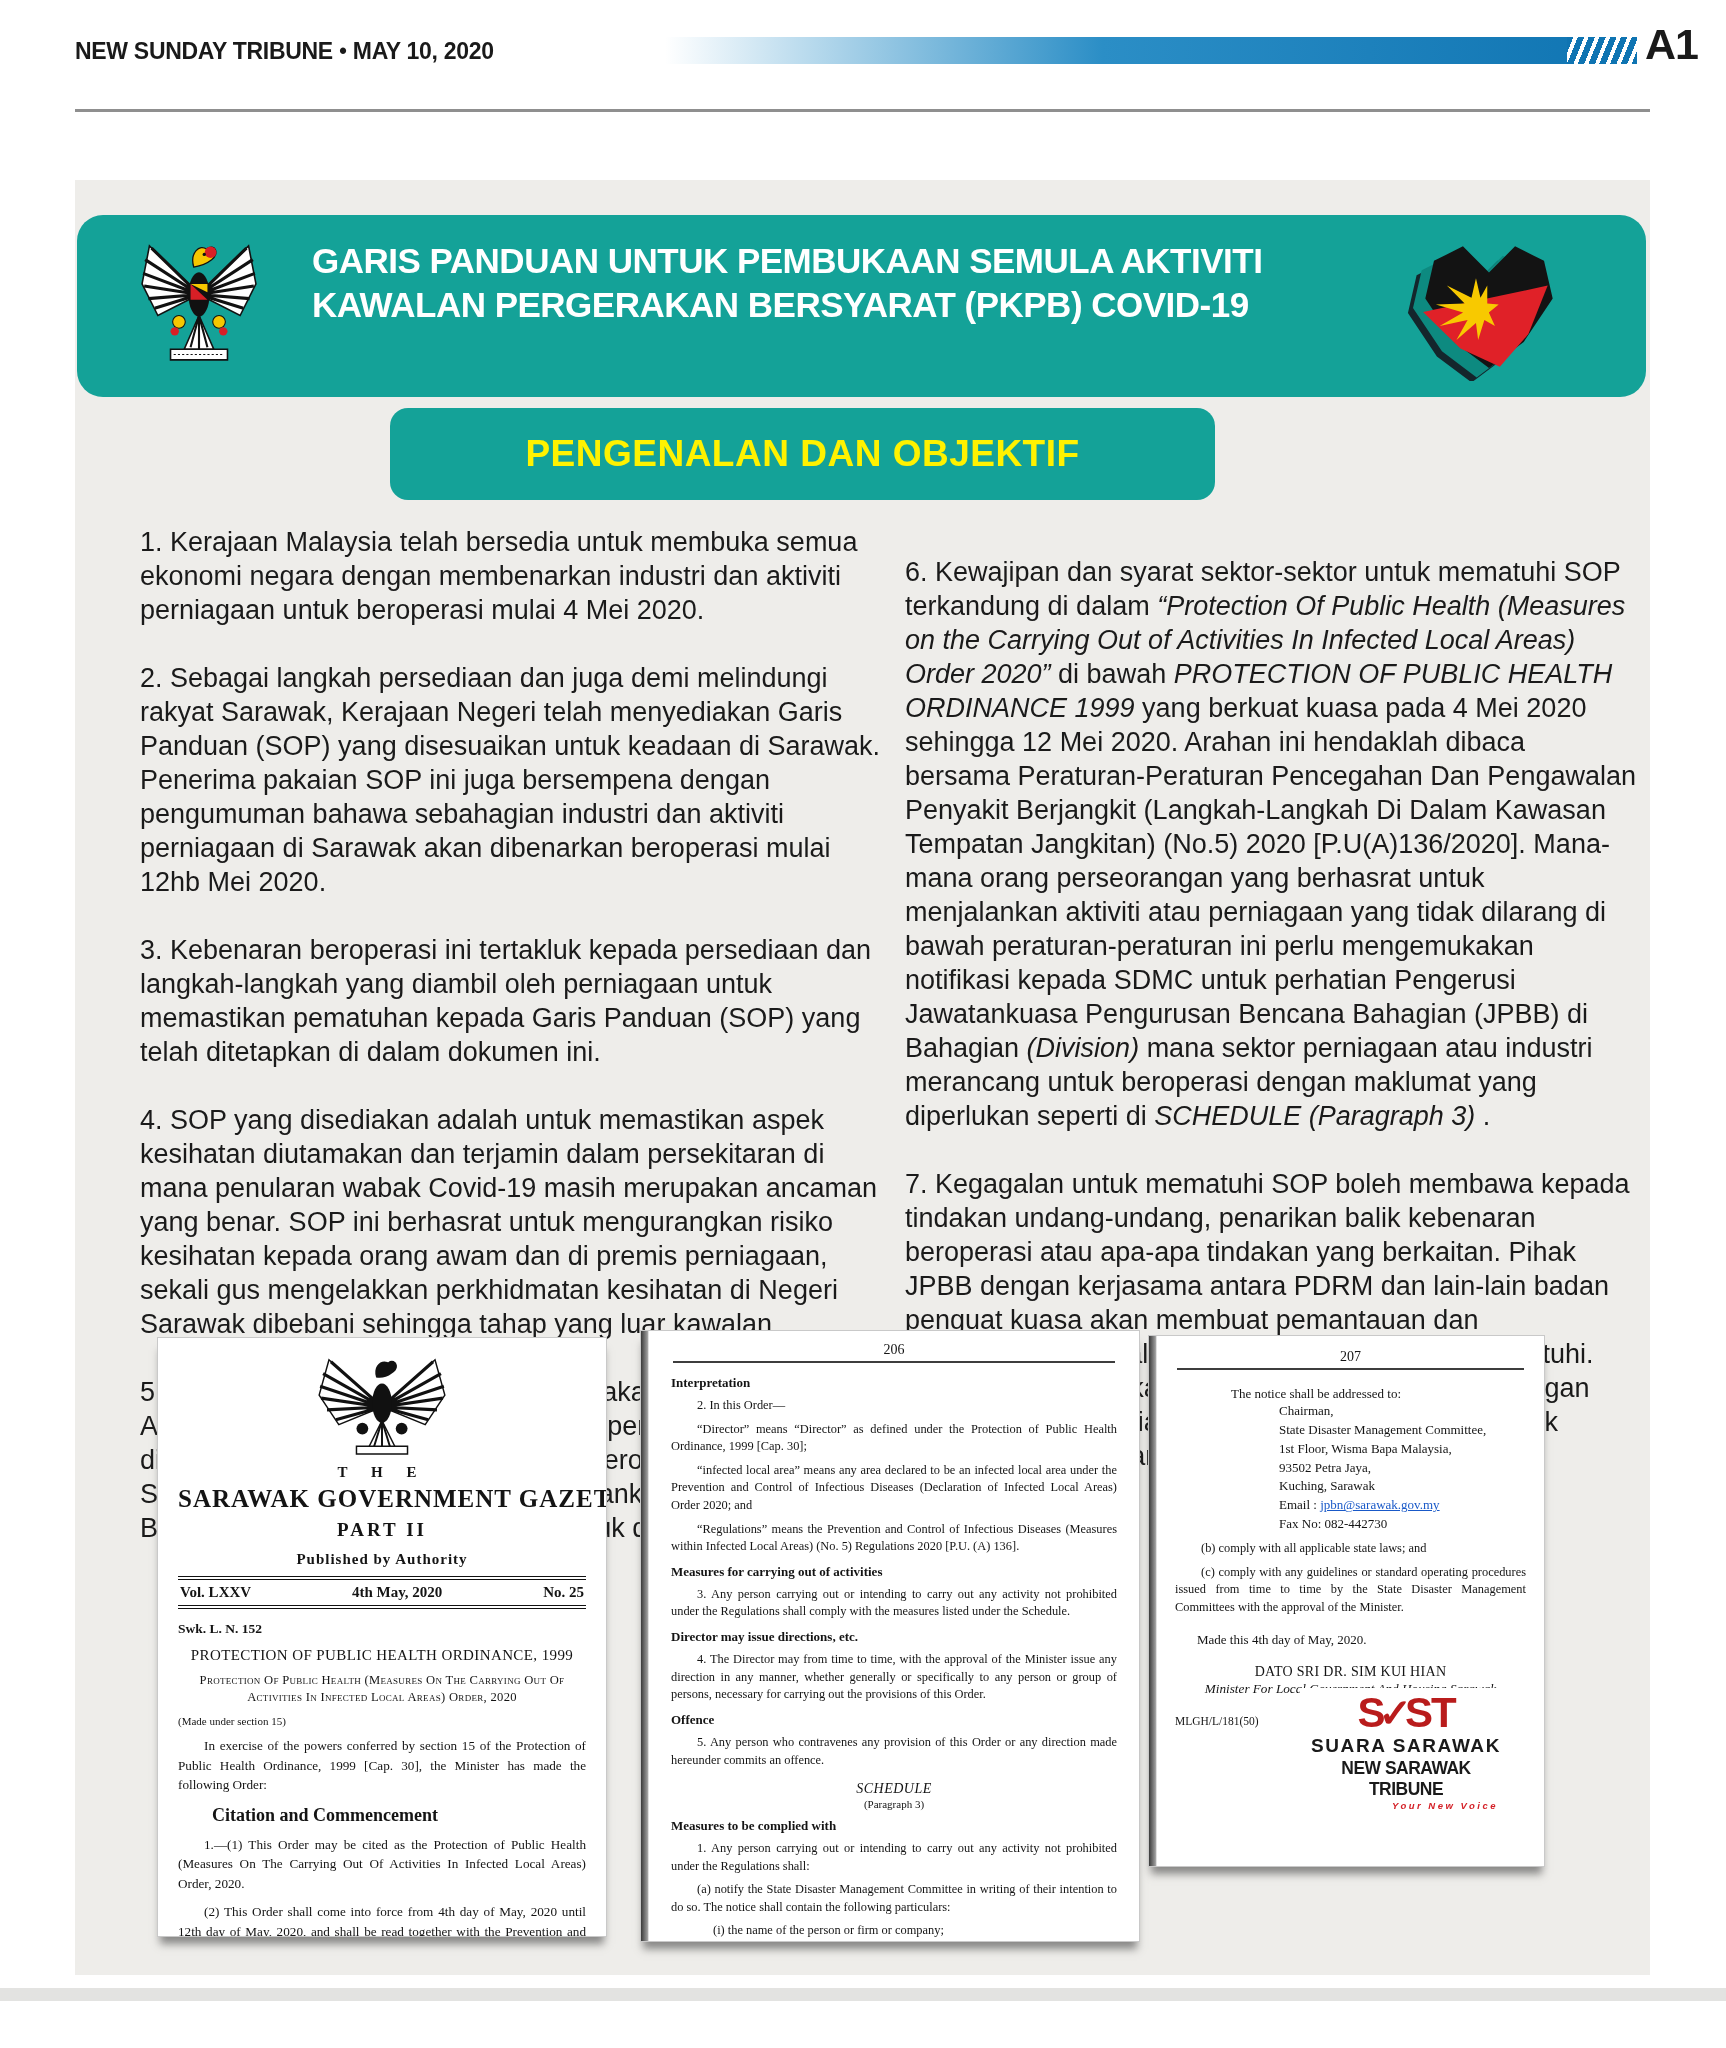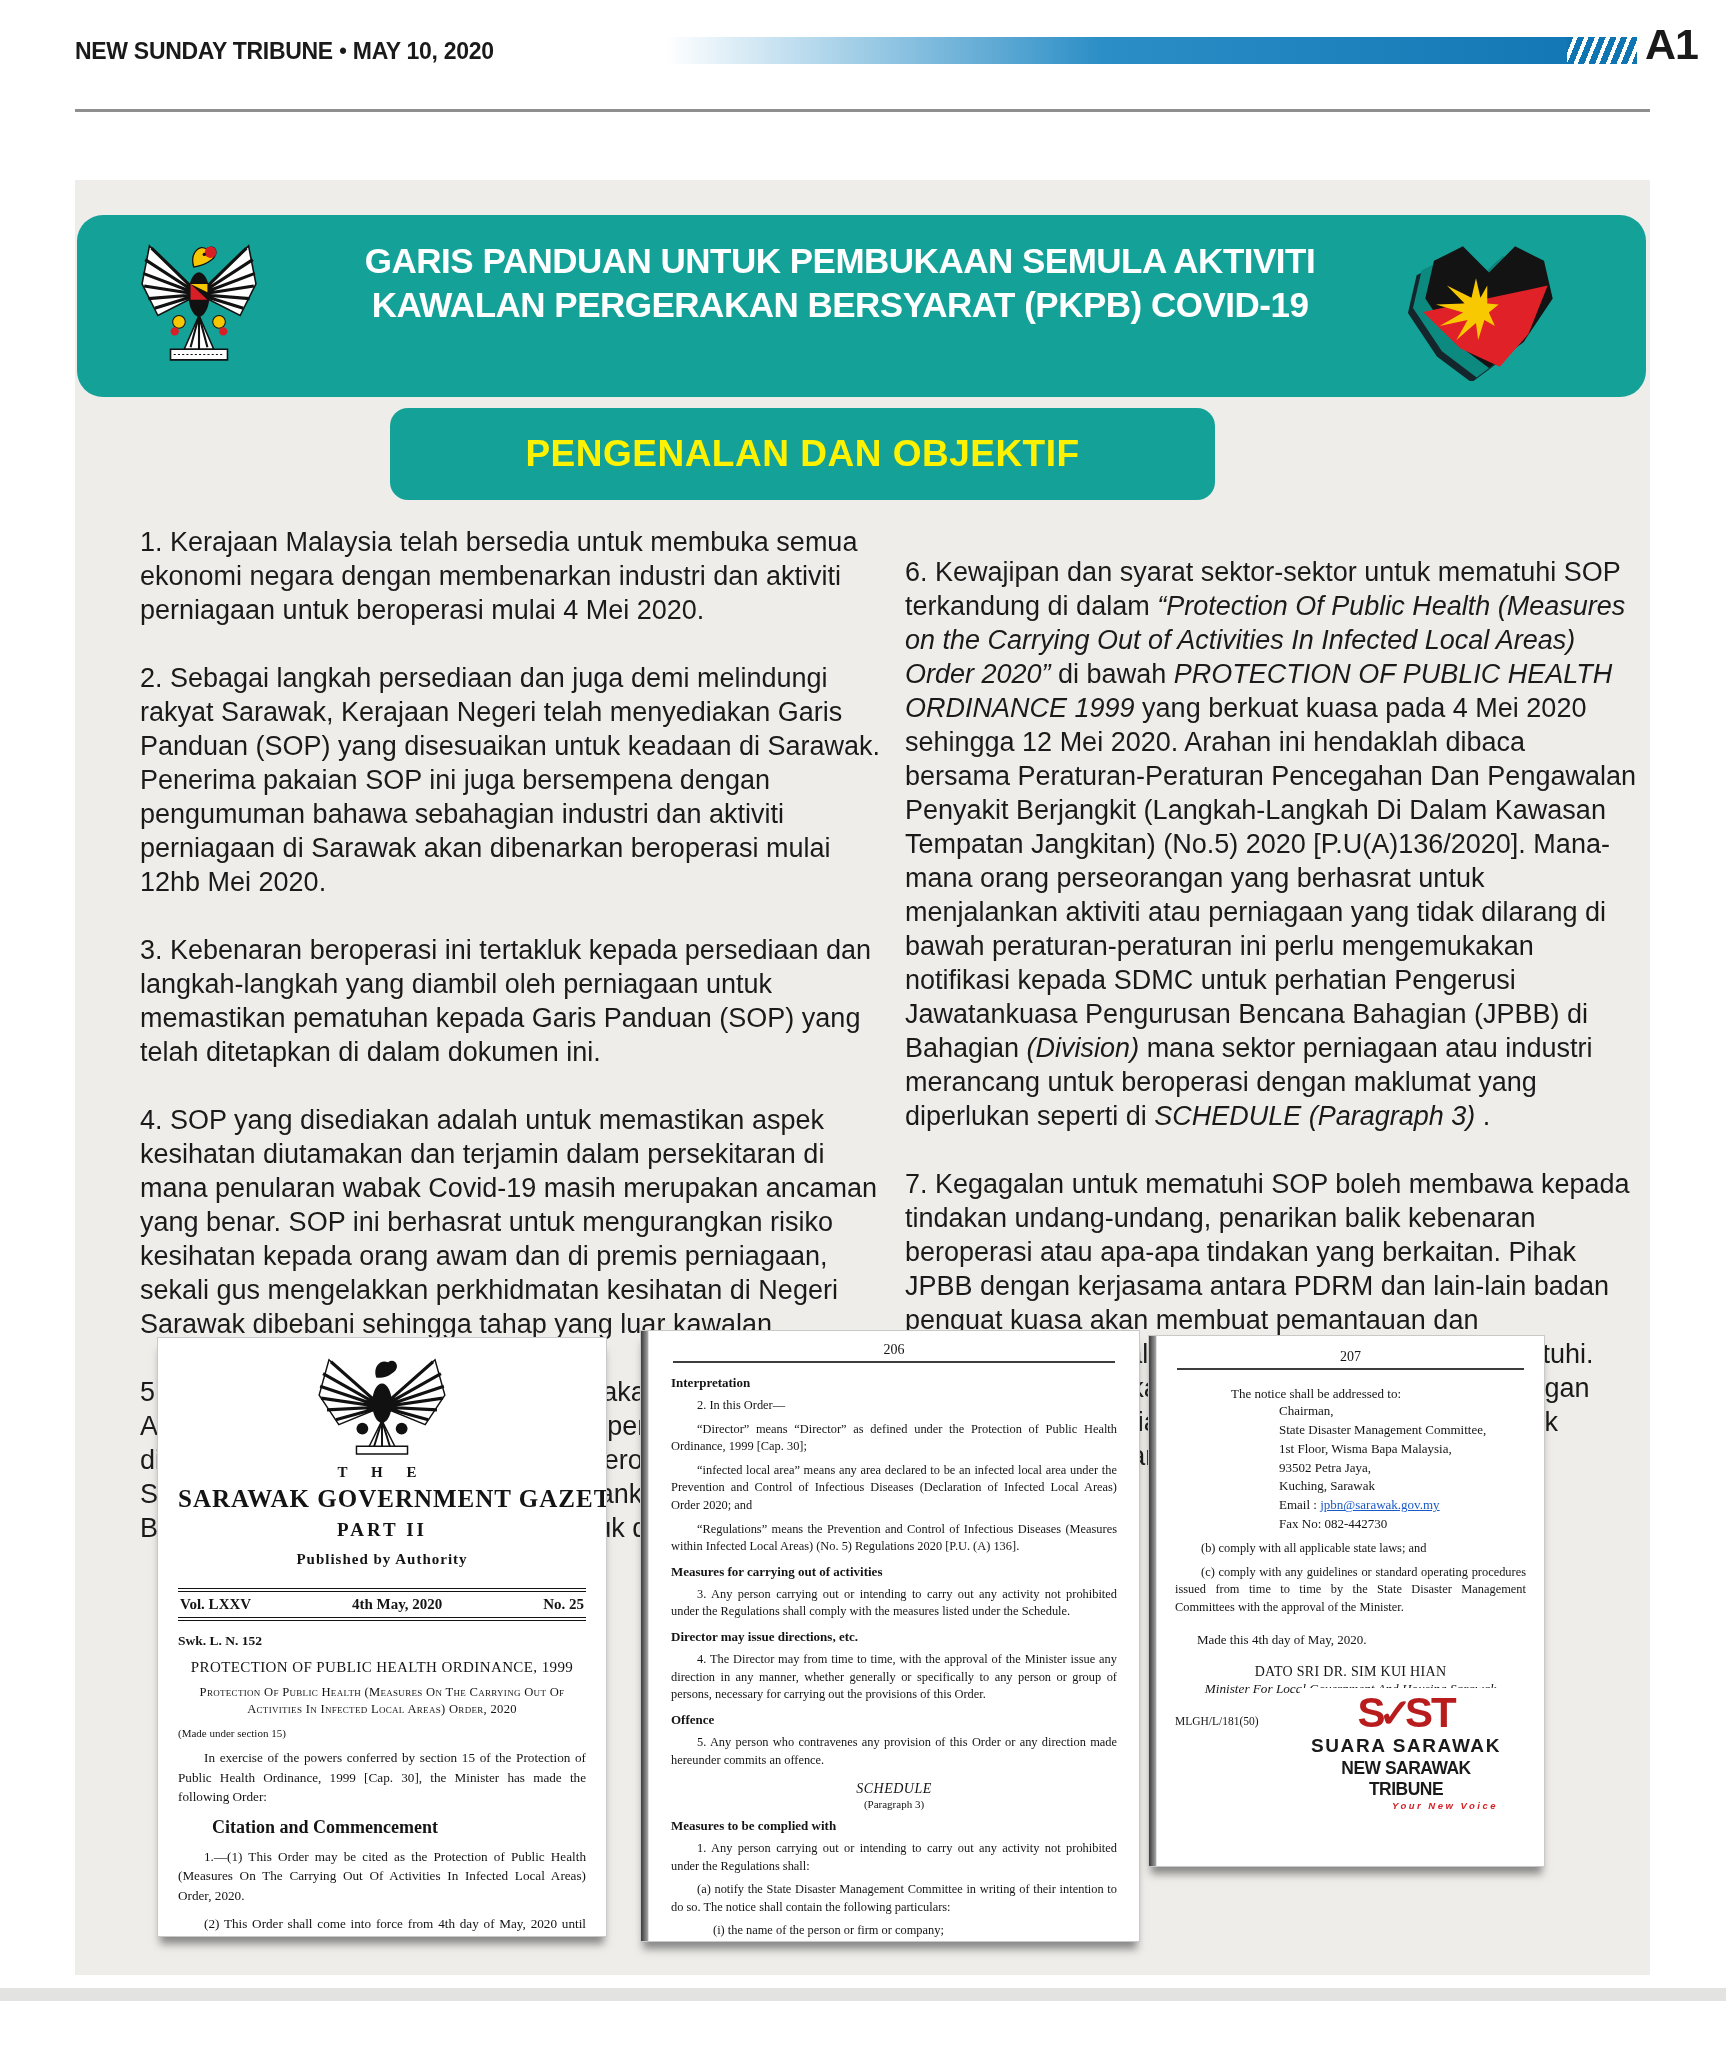--- a/index.html
+++ b/index.html
@@ -20,21 +20,21 @@
   #page-num{left:1645px;top:20px;font-size:43px;font-weight:800;letter-spacing:-1px;}
   #head-rule{left:75px;top:109px;width:1575px;height:3px;background:#8f8f8f;}
 
   
   #content{left:75px;top:180px;width:1575px;height:1795px;background:#EEEDEA;}
 
   
   #title-banner{position:absolute;left:2px;top:35px;width:1569px;height:182px;border-radius:26px;background:#14A298;}
   #title-banner .crest{position:absolute;left:64px;top:12px;}
   #title-banner .heart{position:absolute;right:66px;top:14px;}
-  #banner-title{position:absolute;left:235px;right:278px;top:24px;text-align:center;
+  #banner-title{position:absolute;left:235px;right:278px;top:24px;
     color:#ffffff;font-weight:800;font-size:35px;line-height:44px;letter-spacing:-0.5px;}
 
   
   #section-pill{position:absolute;left:315px;top:228px;width:825px;height:92px;border-radius:18px;
     background:#14A298;color:#FFF200;font-weight:800;font-size:37px;line-height:92px;text-align:center;letter-spacing:0.5px;}
 
   
   .col{position:absolute;font-size:27px;line-height:34px;}
   #col-left{left:65px;top:345px;width:748px;}
   #col-right{left:830px;top:375px;width:732px;}
@@ -51,21 +51,21 @@
   #doc2{left:565px;top:1150px;width:500px;height:612px;padding:8px 22px 10px 30px;box-sizing:border-box;}
   #doc3{left:1073px;top:1155px;width:397px;height:532px;padding:10px 18px 10px 26px;box-sizing:border-box;}
 
   .gb{margin:0;}
   
   #doc1 .gb-the{text-align:center;font-weight:bold;font-size:15px;letter-spacing:10px;margin-top:6px;}
   #doc1 .gb-gaz{text-align:center;font-weight:bold;font-size:25px;letter-spacing:1px;margin-top:4px;white-space:nowrap;}
   #doc1 .gb-part{text-align:center;font-weight:bold;font-size:19px;letter-spacing:3px;margin-top:6px;}
   #doc1 .gb-pub{text-align:center;font-weight:bold;font-size:15px;margin-top:10px;letter-spacing:1px;}
   #doc1 .gb-volrow{display:flex;justify-content:space-between;
-    border-top:4px double #111;border-bottom:4px double #111;padding:4px 2px;margin-top:20px;
+    border-top:4px double #111;border-bottom:4px double #111;padding:4px 2px;margin-top:8px;
     font-weight:bold;font-size:15px;}
   #doc1 .gb-ln{font-weight:bold;font-size:13.5px;margin-top:12px;}
   #doc1 .gb-h1{text-align:center;font-size:15px;margin-top:10px;letter-spacing:0.4px;}
   #doc1 .gb-sc{text-align:center;font-size:12.6px;font-variant:small-caps;letter-spacing:0.3px;margin-top:8px;line-height:1.35;}
   #doc1 .gb-made{text-align:left;font-size:11px;margin-top:9px;}
   #doc1 .gb-p{font-size:13.2px;line-height:1.48;text-align:justify;text-indent:26px;margin-top:9px;}
   #doc1 .gb-bh{font-weight:bold;font-size:18px;margin-top:10px;margin-left:34px;}
 
   
   .gb-pgnum{text-align:center;font-size:14px;border-bottom:2px solid #3d3d3d;padding-bottom:3px;margin:3px 2px 12px 2px;}

